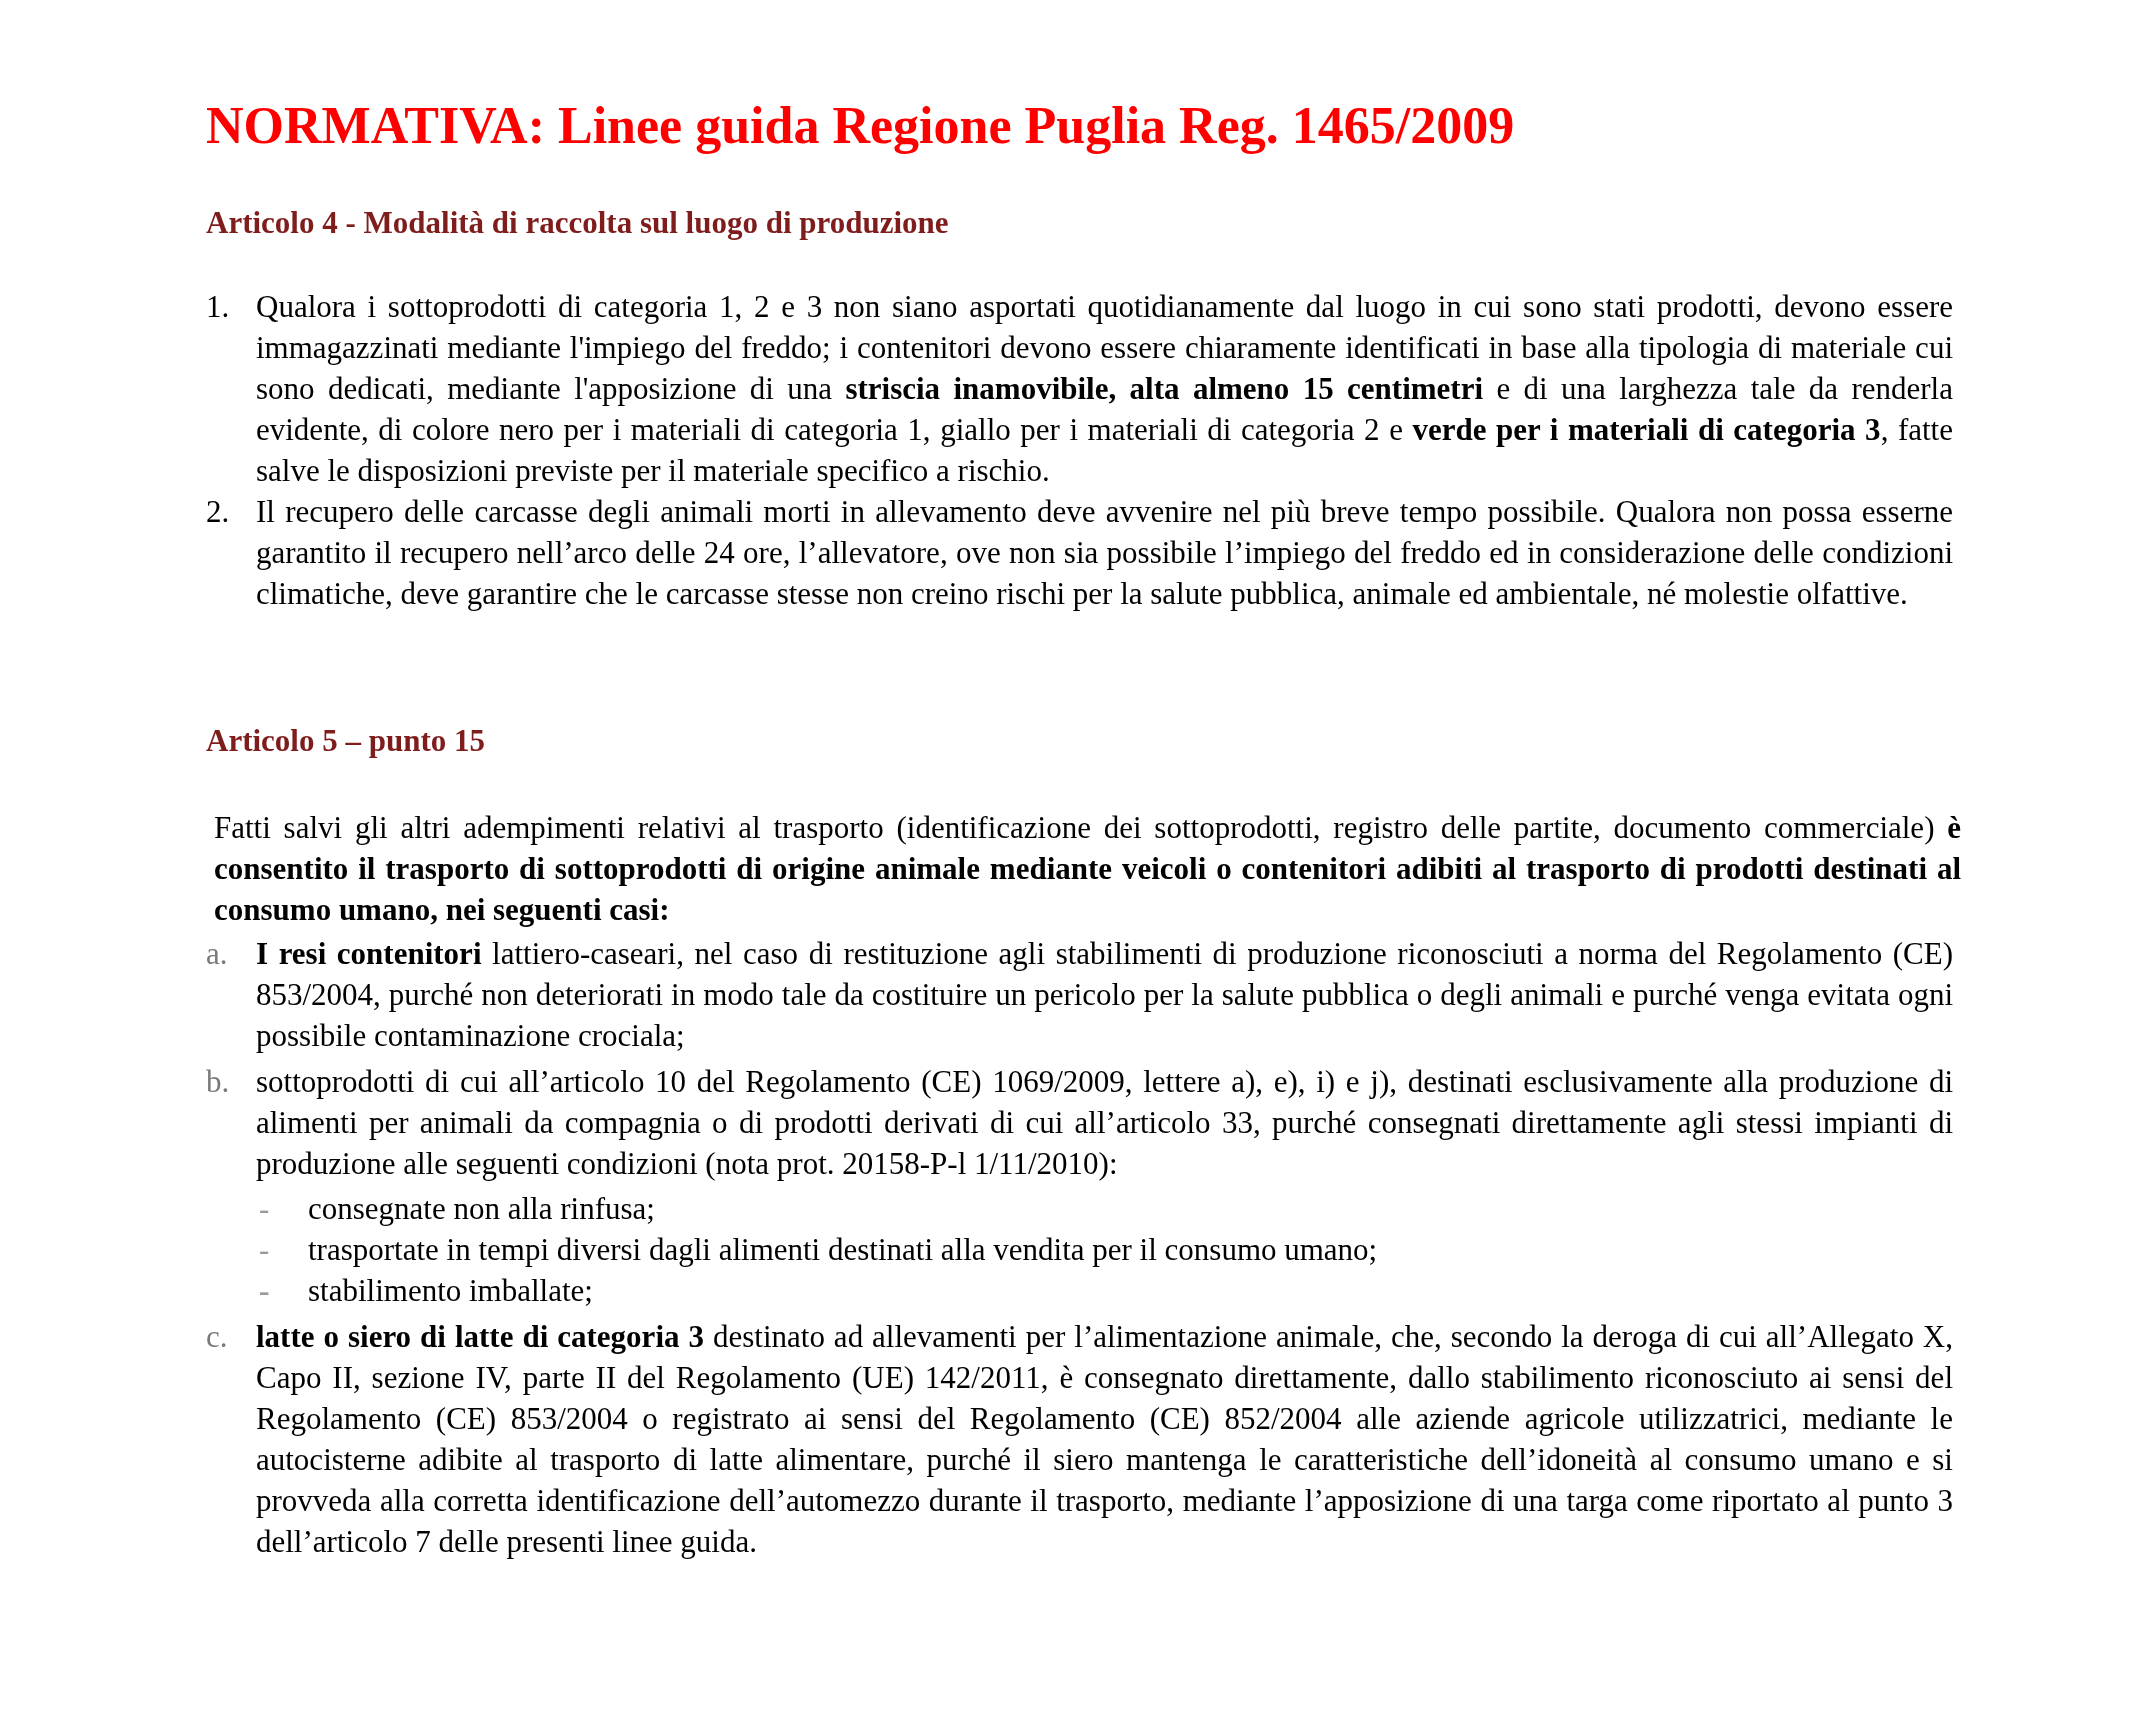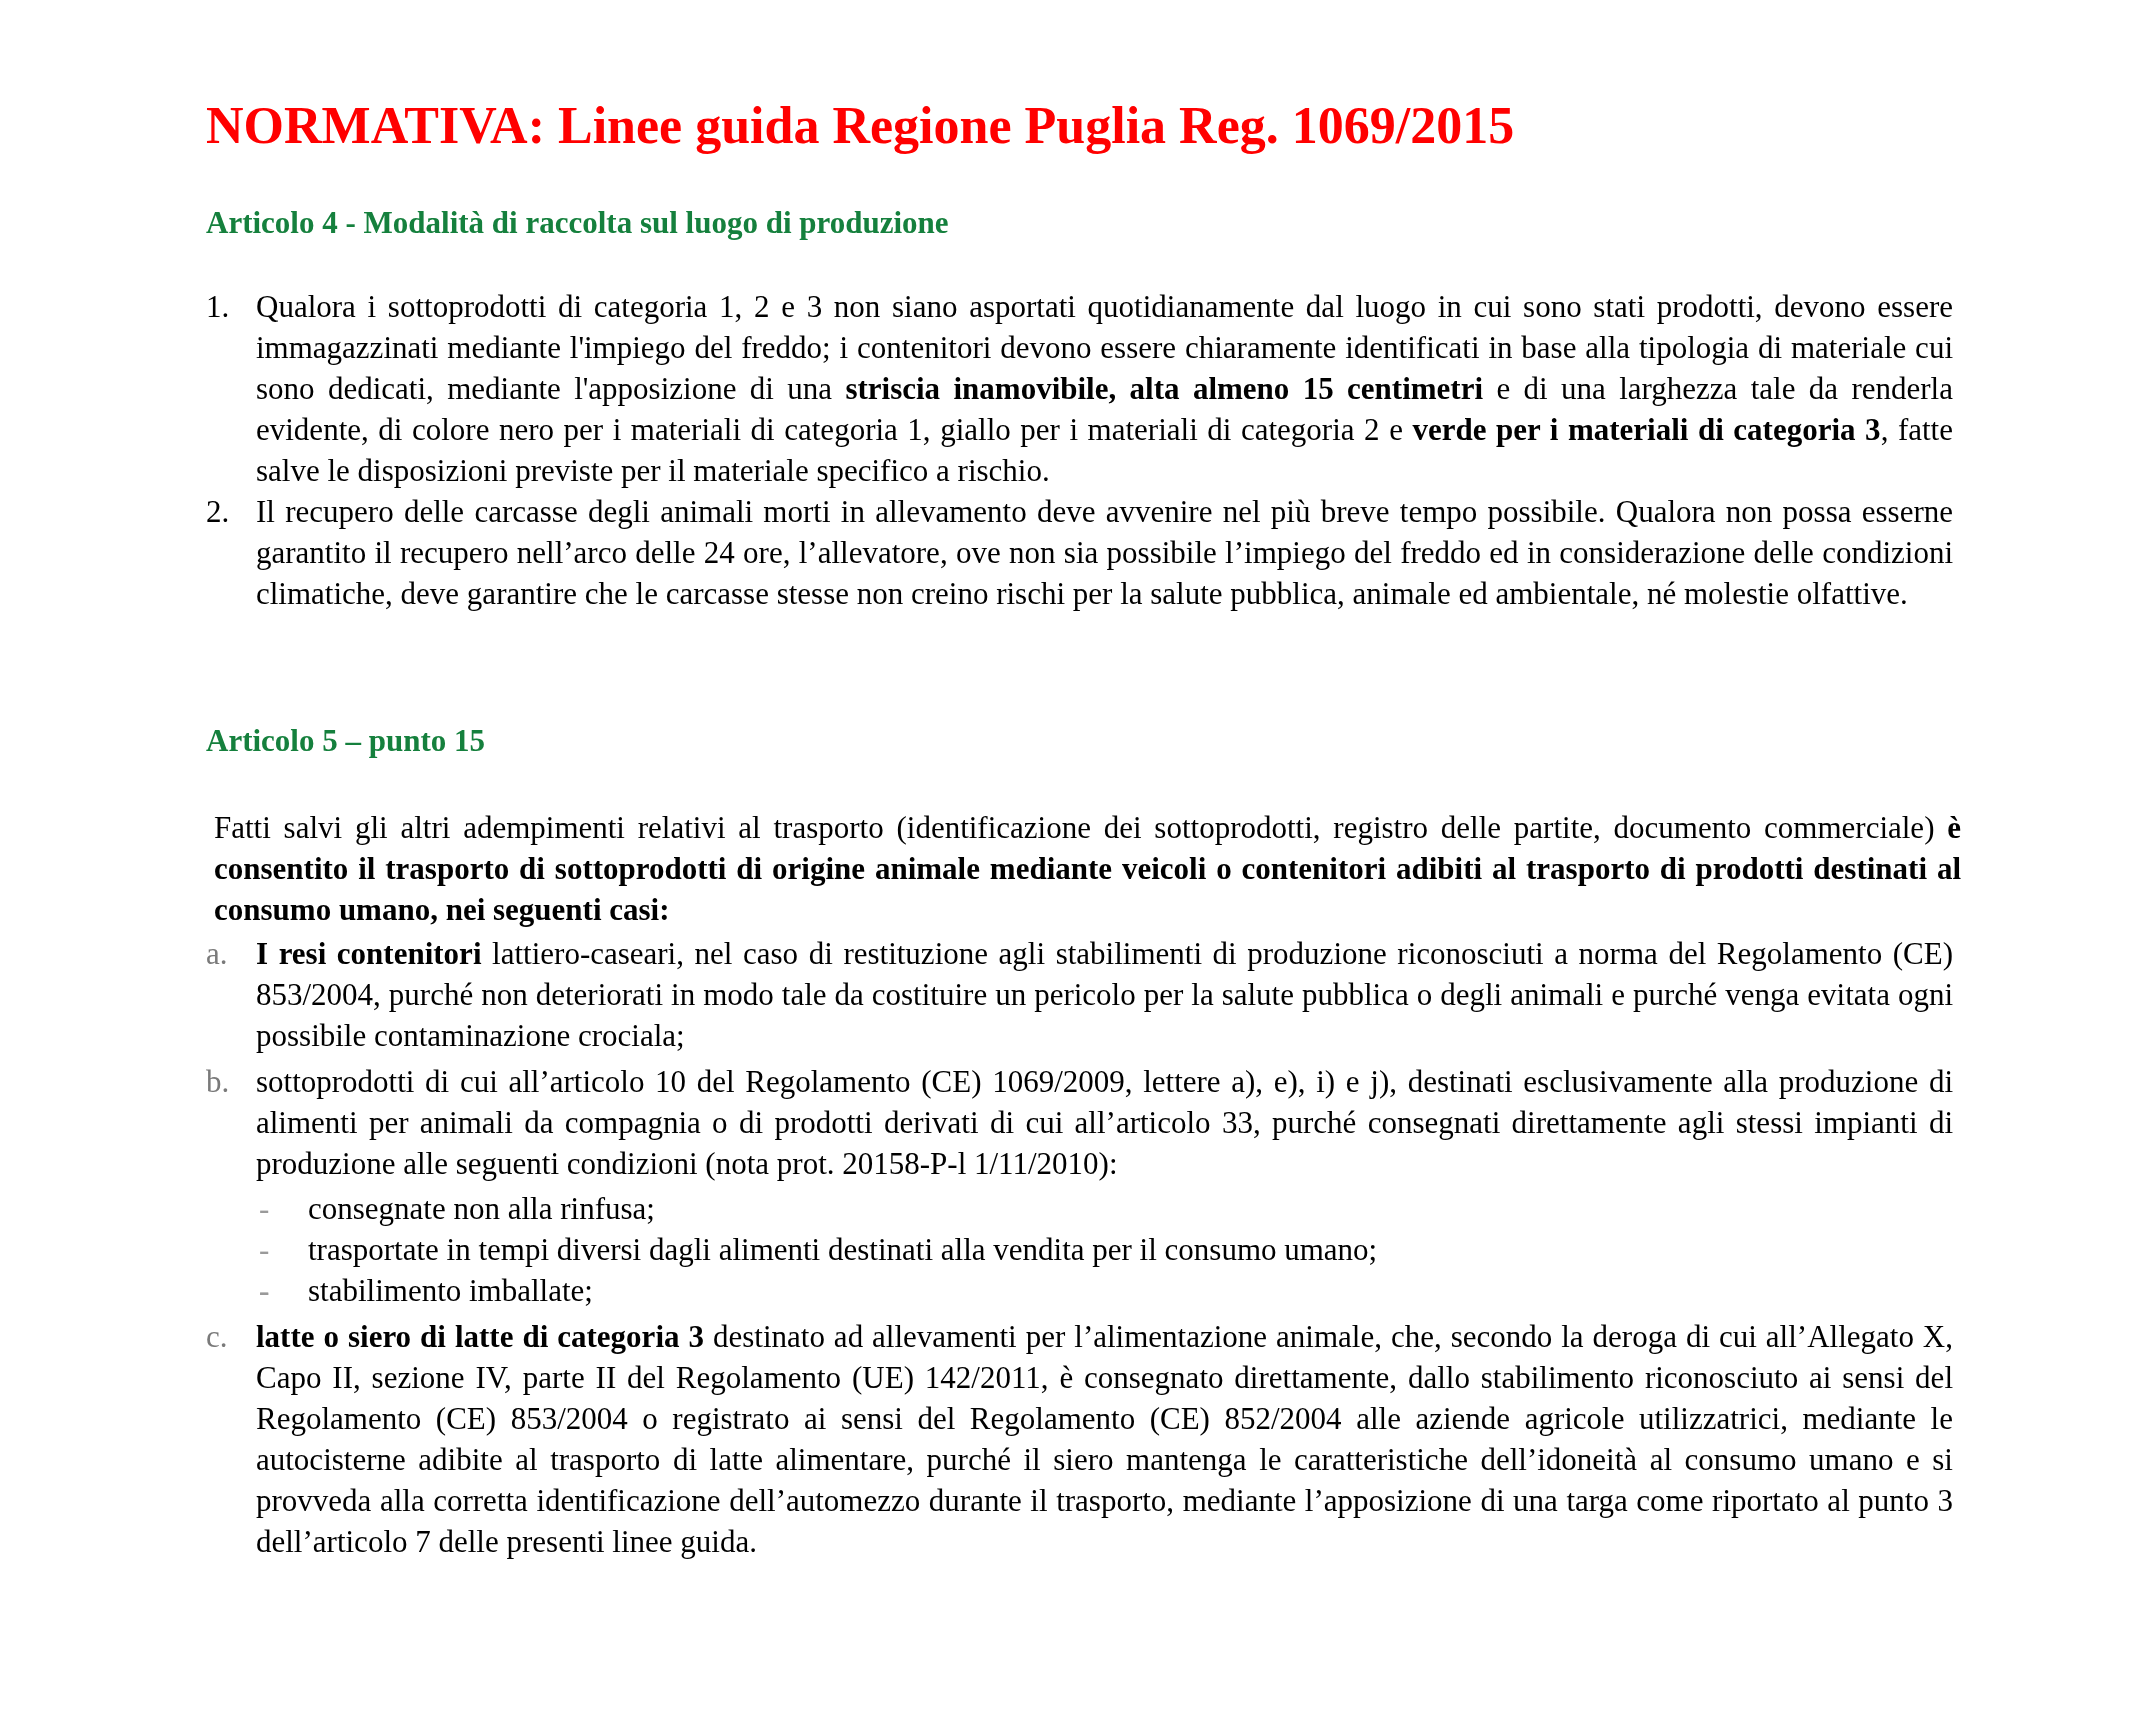--- a/index.html
+++ b/index.html
@@ -33,21 +33,21 @@
       white-space: nowrap;
       transform: scaleX(1.0);
       transform-origin: left;
     }
     .art-heading {
       position: absolute;
       left: 0;
       margin: 0;
       font-size: 31px;
       font-weight: bold;
-      color: #15803d;
+      color: #7f1d1d;
       white-space: nowrap;
     }
     .ol {
       position: absolute;
       left: 0;
       width: 1747px;
     }
     .item {
       position: relative;
       padding-left: 50px;
@@ -84,21 +84,21 @@
       left: 53px;
       top: 0;
       color: #9a9a9a;
     }
   </style>
 </head>
 <body>
 
 <div class="page">
 
-  <h1 class="title">NORMATIVA: Linee guida Regione Puglia Reg. 1069/2015</h1>
+  <h1 class="title">NORMATIVA: Linee guida Regione Puglia Reg. 1465/2009</h1>
 
   <h2 class="art-heading" style="top:205px;">Articolo 4 - Modalità di raccolta sul luogo di produzione</h2>
 
   <div class="ol" style="top:286px;">
     <div class="item">
       <span class="marker">1.</span><span>Qualora i sottoprodotti di categoria 1, 2 e 3 non siano asportati quotidianamente dal luogo in cui sono stati prodotti, devono essere immagazzinati mediante l'impiego del freddo; i contenitori devono essere chiaramente identificati in base alla tipologia di materiale cui sono dedicati, mediante l'apposizione di una </span><b>striscia inamovibile, alta almeno 15 centimetri</b><span> e di una larghezza tale da renderla evidente, di colore nero per i materiali di categoria 1, giallo per i materiali di categoria 2 e </span><b>verde per i materiali di categoria 3</b><span>, fatte salve le disposizioni previste per il materiale specifico a rischio.</span>
     </div>
     <div class="item">
       <span class="marker">2.</span><span>Il </span><span class="red">recupero delle carcasse degli animali morti in allevamento</span><span> deve avvenire nel più breve tempo possibile. Qualora non possa esserne garantito il recupero nell’arco delle 24 ore, l’allevatore, ove non sia possibile l’impiego del freddo ed in considerazione delle condizioni climatiche, deve garantire che le carcasse stesse non creino rischi per la salute pubblica, animale ed ambientale, né molestie olfattive.</span>
     </div>

